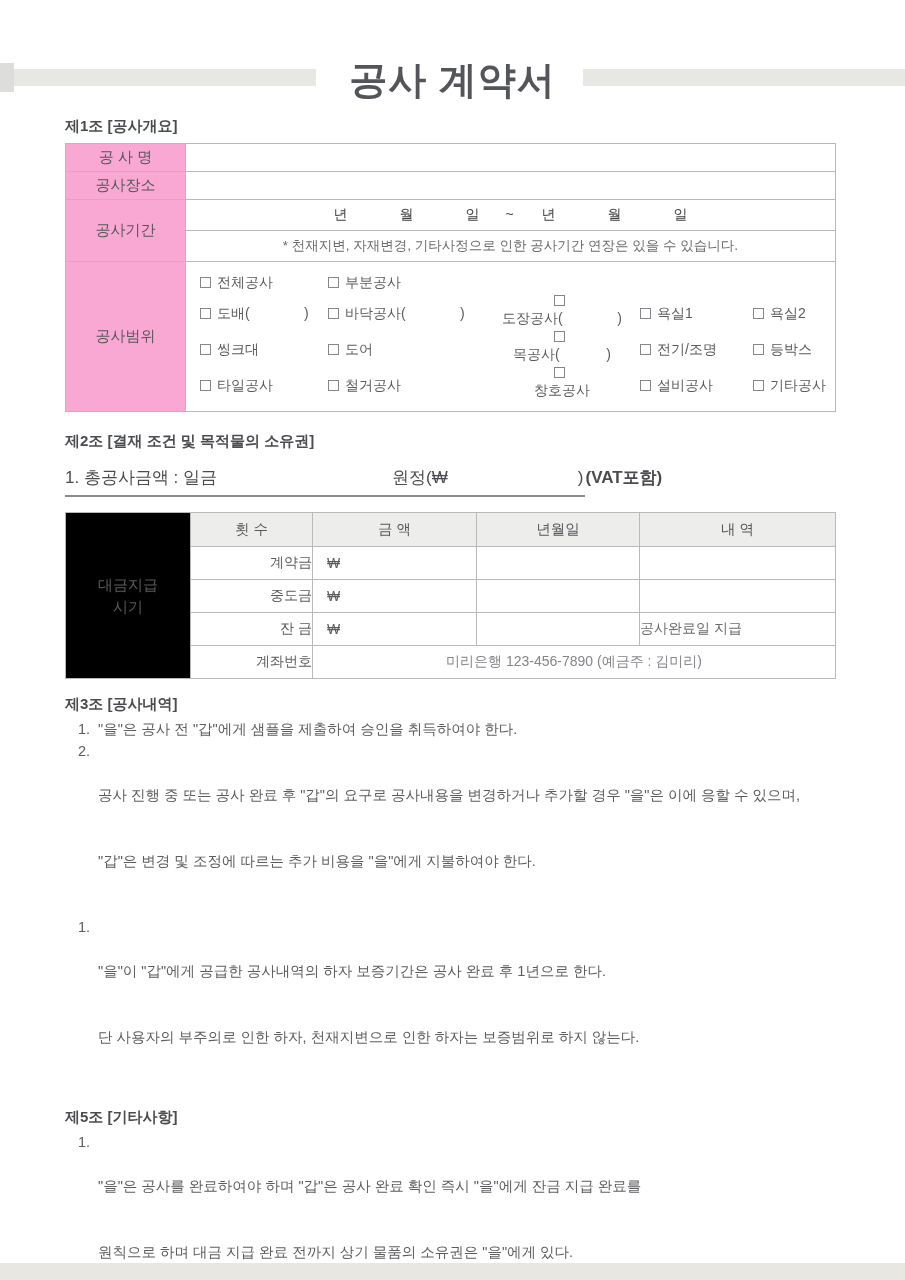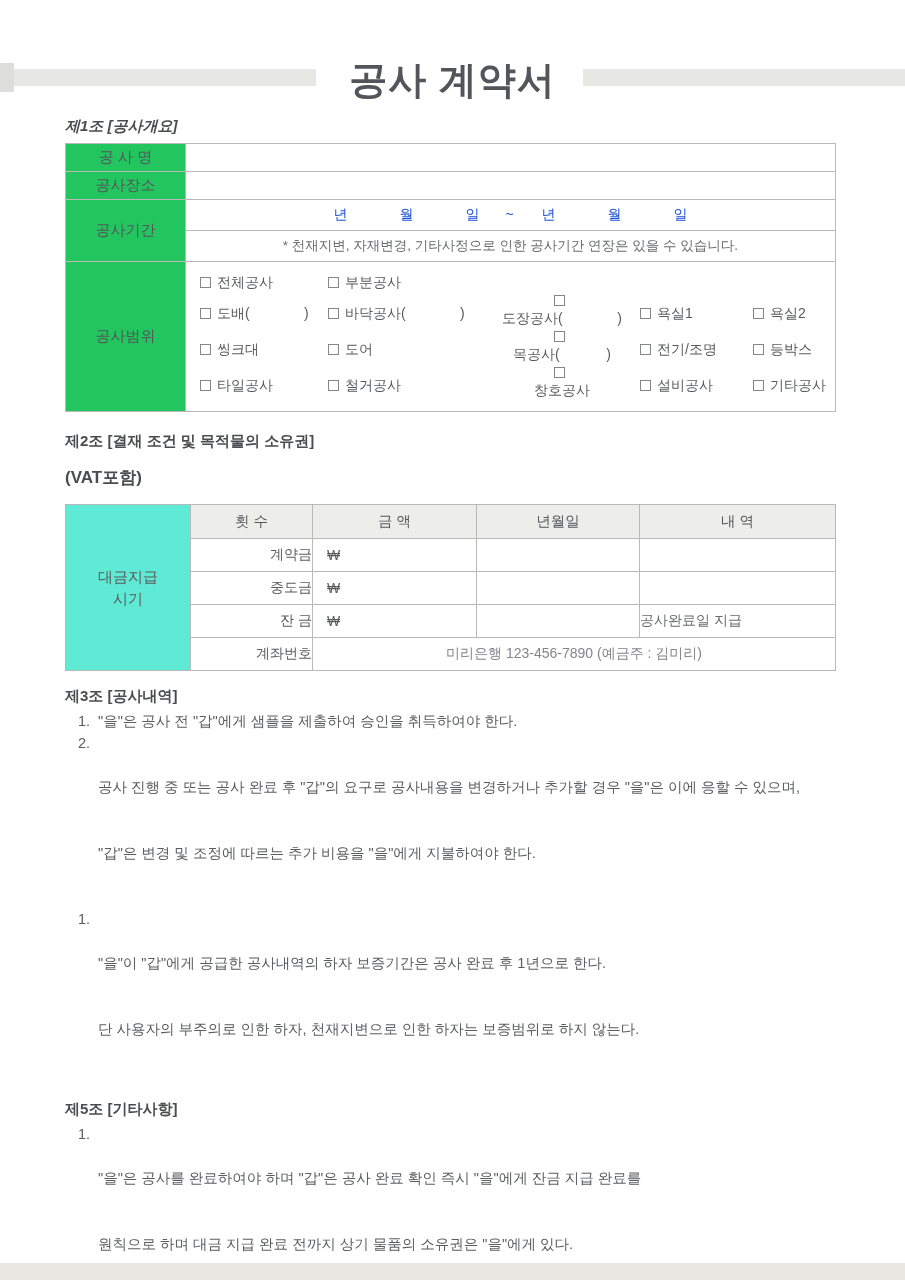--- a/index.html
+++ b/index.html
@@ -14,31 +14,31 @@
   .title-row { position:relative; margin-top:56px; height:48px; }
   .bar-left  { position:absolute; top:13px; left:0; width:316px; height:17px; background:#e7e7e4; }
   .bar-left::before { content:""; position:absolute; left:0; top:-6px; width:14px; height:29px; background:#dddddb; }
   .bar-right { position:absolute; top:13px; left:583px; right:0; height:17px; background:#e7e7e4; }
   .doc-title { position:relative; margin:0; text-align:center; font-size:38px; font-weight:bold;
                letter-spacing:1px; color:#54555a; line-height:48px; }
 
   .content { padding:0 69px 0 65px; }
 
   .sec-heading { font-size:15px; font-weight:bold; color:#4b4c4f; }
-  .h1 { margin:13px 0 7px 0;font-style:italic; }
+  .h1 { margin:13px 0 7px 0; }
   .h2 { margin:20px 0 0 0; }
   .h345 { margin:16px 0 4px 0; }
 
   
   table { border-collapse:collapse; width:771px; table-layout:fixed; }
   td { border:1px solid #b9b9b7; font-size:14px; color:#5a5b5e; padding:0; }
-  .lbl { background:#22c55e; text-align:center; font-size:15px; color:#55565a; }
+  .lbl { background:#f9a8d4; text-align:center; font-size:15px; color:#55565a; }
   .t1 .vcell { padding-left:10px; }
 
-  .period-line { text-align:center; font-size:14px; color:#1d4ed8; }
+  .period-line { text-align:center; font-size:14px; color:#404040; }
   .pf { display:inline-block; margin:0 26px; }
   .pf-tilde { display:inline-block; margin:0 2px 0 0; }
   .period-note { text-align:center; font-size:13.5px; color:#6a6b6e; }
 
   .scope-cell { vertical-align:middle; padding:8px 0 8px 14px; }
   .scope-row { display:flex; line-height:25px; align-items:center; }
   .si { display:flex; align-items:center; white-space:pre; }
   .c1 { width:128px; } .c2 { width:156px; } .c3 { width:156px;flex-direction:column; } .c4 { width:113px; } .c5 { flex:1; }
   .cb { display:inline-block; width:11px; height:11px; border:1px solid #85868a; margin-right:6px; flex:0 0 auto; }
   .si-label { white-space:pre; }
@@ -46,21 +46,21 @@
   
   .amount-line { display:flex; align-items:baseline; margin:15px 0 15px 0; font-size:17px; color:#4b4c4f; }
   .amt-underlined { display:flex; align-items:baseline; border-bottom:2px solid #8b8b8b; padding:0 2px 6px 0; }
   .amt-blank1 { display:inline-block; width:175px; }
   .amt-blank2 { display:inline-block; width:130px; }
   .vat { margin-left:0;font-weight:bold; }
 
   
   .t2 td { height:33px; }
   .t2 .head { background:#ededeb; text-align:center; font-size:14.5px; color:#56575b; }
-  .t2 .side { background:#5eead4; text-align:center; font-size:15px; line-height:22px; }
+  .t2 .side { background:#000000; text-align:center; font-size:15px; line-height:22px; }
   .t2 .rowlbl { text-align:right; }
   .t2 .won { text-align:left; padding-left:14px; }
   .t2 .desc { color:#6a6b6e; }
   .t2 .acct { text-align:center; color:#85858a; }
 
   
   .clause-item { display:flex; font-size:14.5px; color:#5b5c5f; line-height:22px; padding-left:13px; }
   .clause-item .num { width:20px; flex:0 0 auto; }
   .ilines { flex:1; white-space:pre-wrap; }
 
@@ -133,20 +133,27 @@
             <span class="si c4"><span class="cb"></span><span class="si-label">설비공사</span></span>
             <span class="si c5"><span class="cb"></span><span class="si-label">기타공사</span></span>
           </div>
         </td>
       </tr>
     </tbody>
       </table>
 
     <div class="sec-heading h2">제2조 [결재 조건 및 목적물의 소유권]</div>
     <div class="amount-line">
+      <span class="amt-underlined">
+        <span>1. 총공사금액 : 일금</span>
+        <span class="amt-blank1"></span>
+        <span>원정(₩</span>
+        <span class="amt-blank2"></span>
+        <span>)</span>
+      </span>
       <span class="vat">(VAT포함)</span>
     </div>
 
     <table class="t2">
       <colgroup>
           <col style="width:125px">
           <col style="width:122px">
           <col style="width:164px">
           <col style="width:163px">
           <col>

